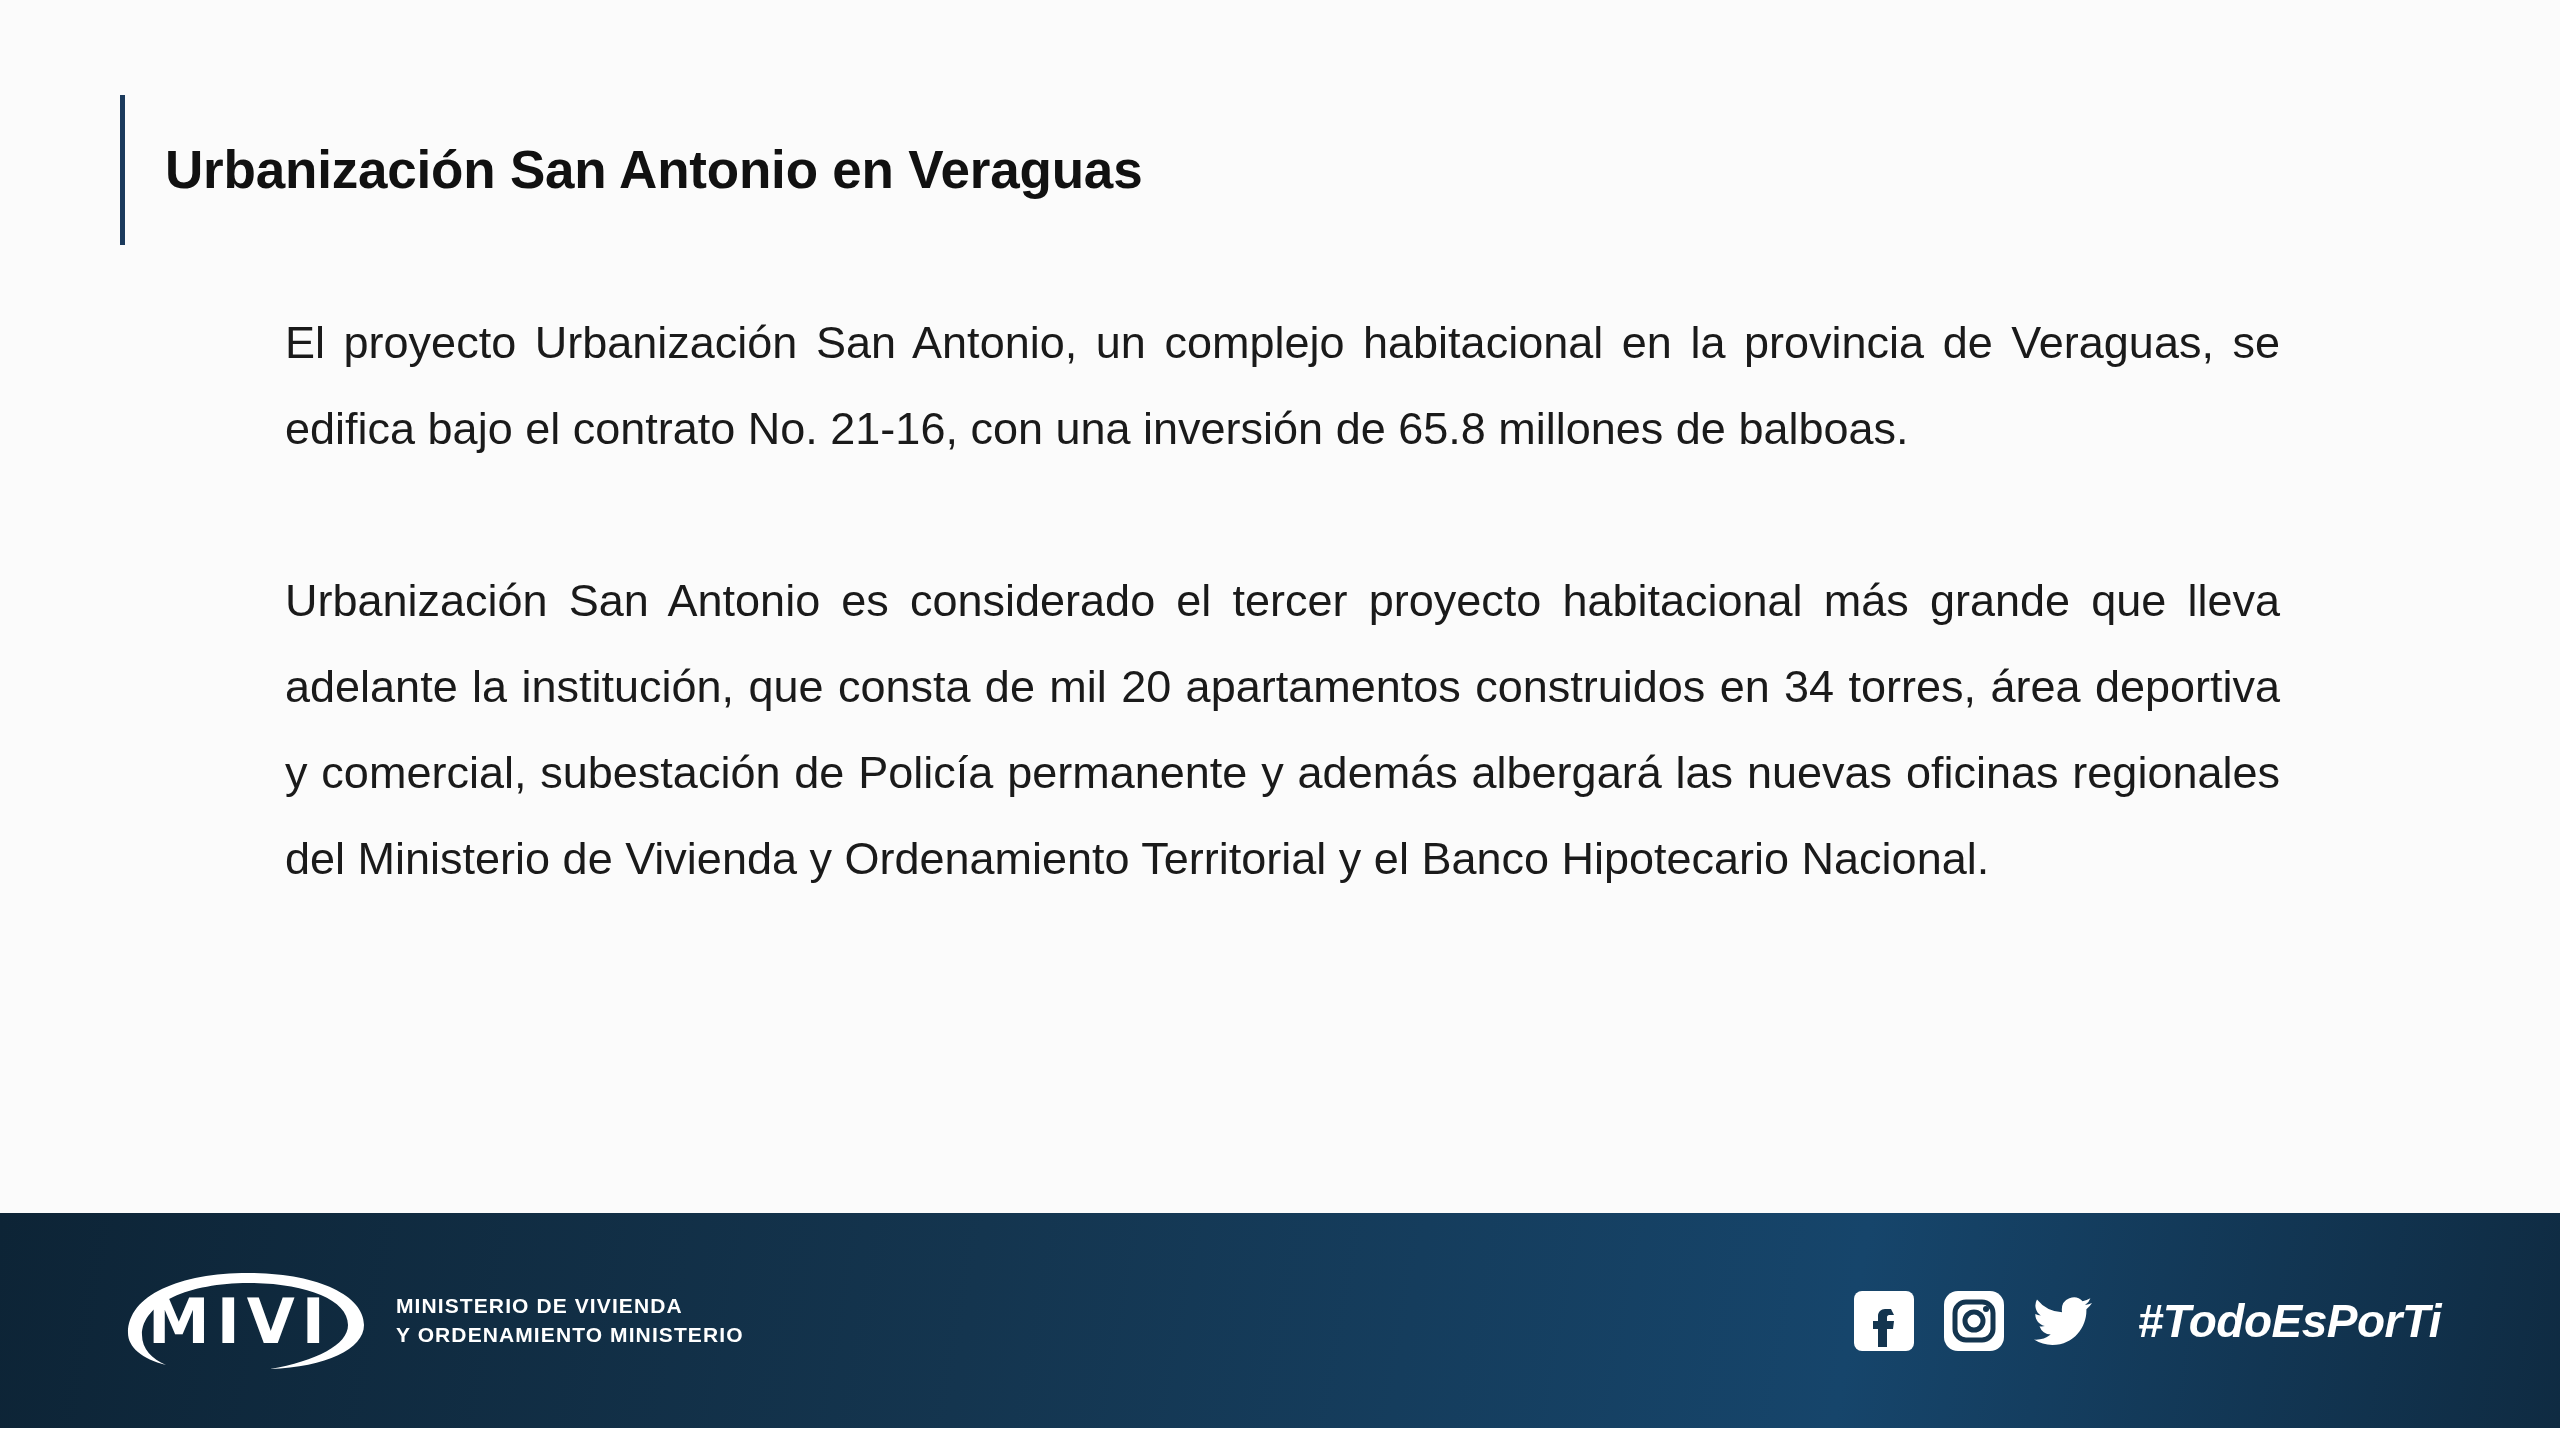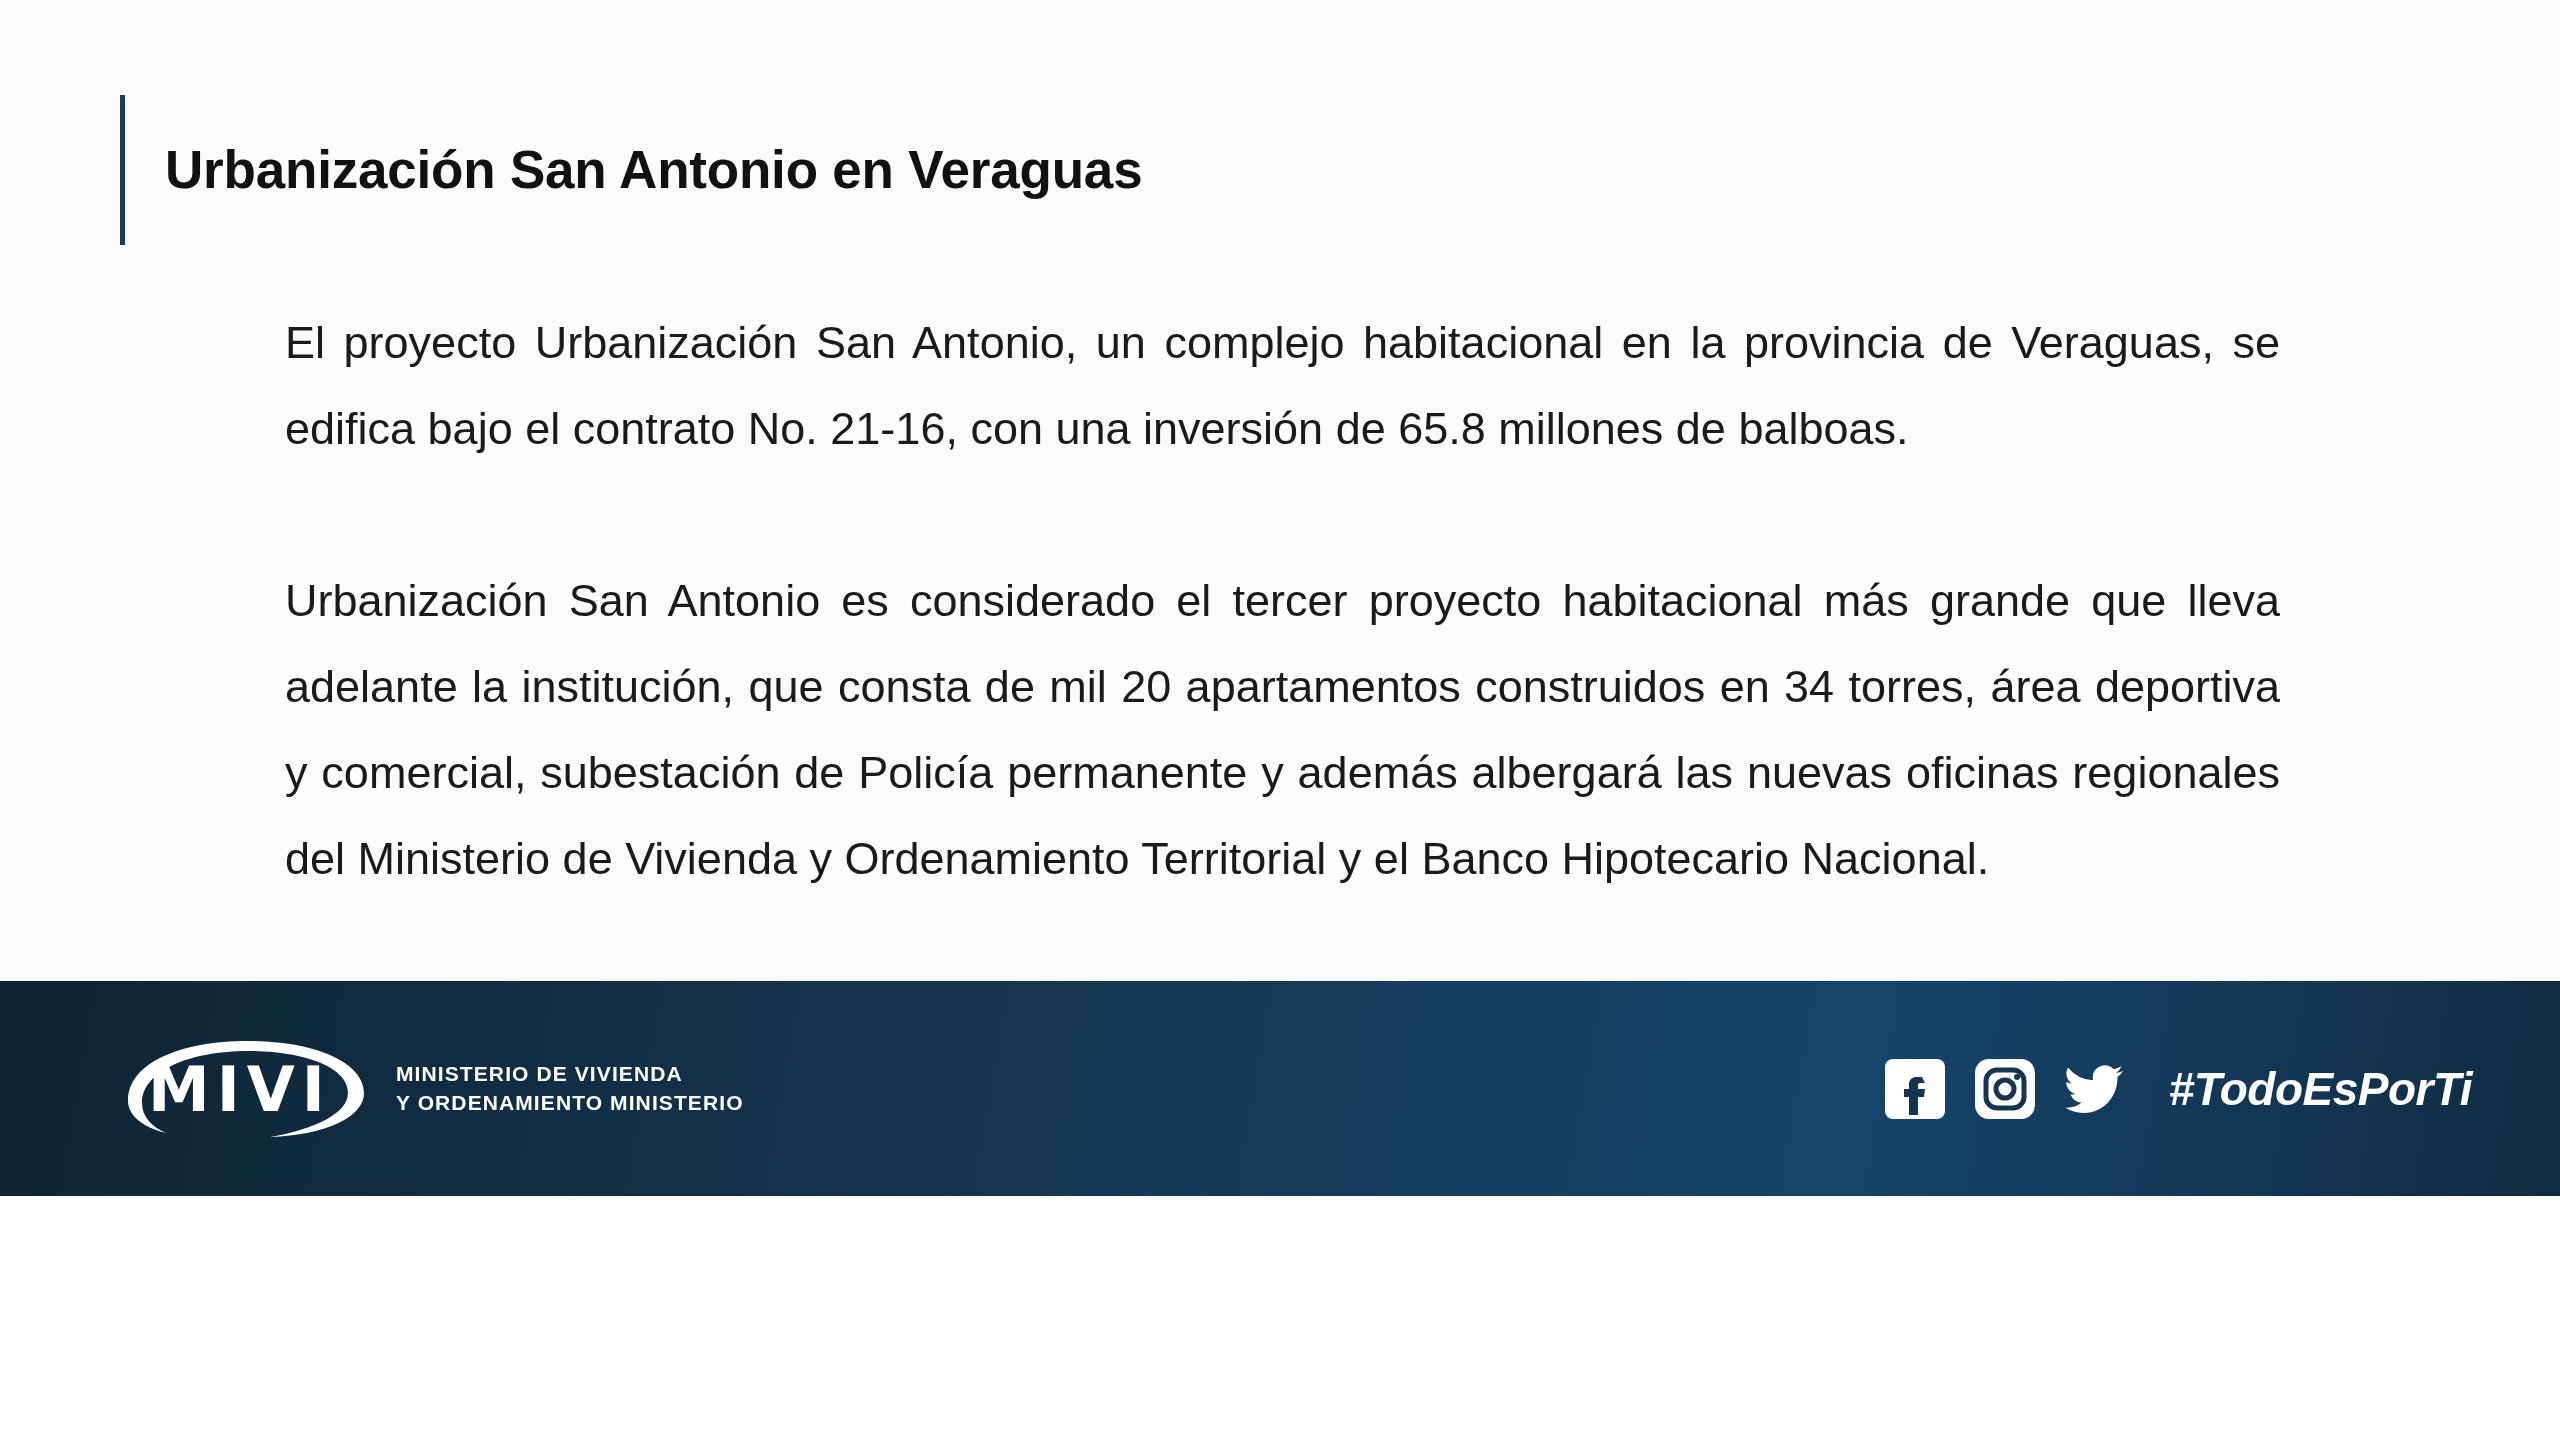--- a/index.html
+++ b/index.html
@@ -6,21 +6,21 @@
   html, body {
     width: 2560px;
     height: 1440px;
     background: #ffffff;
     font-family: "Liberation Sans", sans-serif;
     overflow: hidden;
   }
   .slide {
     position: relative;
     width: 2560px;
-    height: 1196px;
+    height: 1428px;
     background: #fbfbfb;
     display: flex;
     flex-direction: column;
   }
   .content-area {
     flex: 1 1 auto;
     position: relative;
     padding: 0;
   }
   
@@ -156,21 +156,21 @@
     font-size: 21px;
     font-weight: bold;
     letter-spacing: 1.1px;
   }
   
   .footer-right {
     margin-left: auto;
     display: flex;
     align-items: center;
     gap: 26px;
-    padding-right: 88px;
+    padding-right: 119px;
   }
   .soc {
     width: 64px;
     height: 64px;
     position: relative;
     display: inline-block;
   }
   .hashtag {
     color: #ffffff;
     font-size: 46px;

